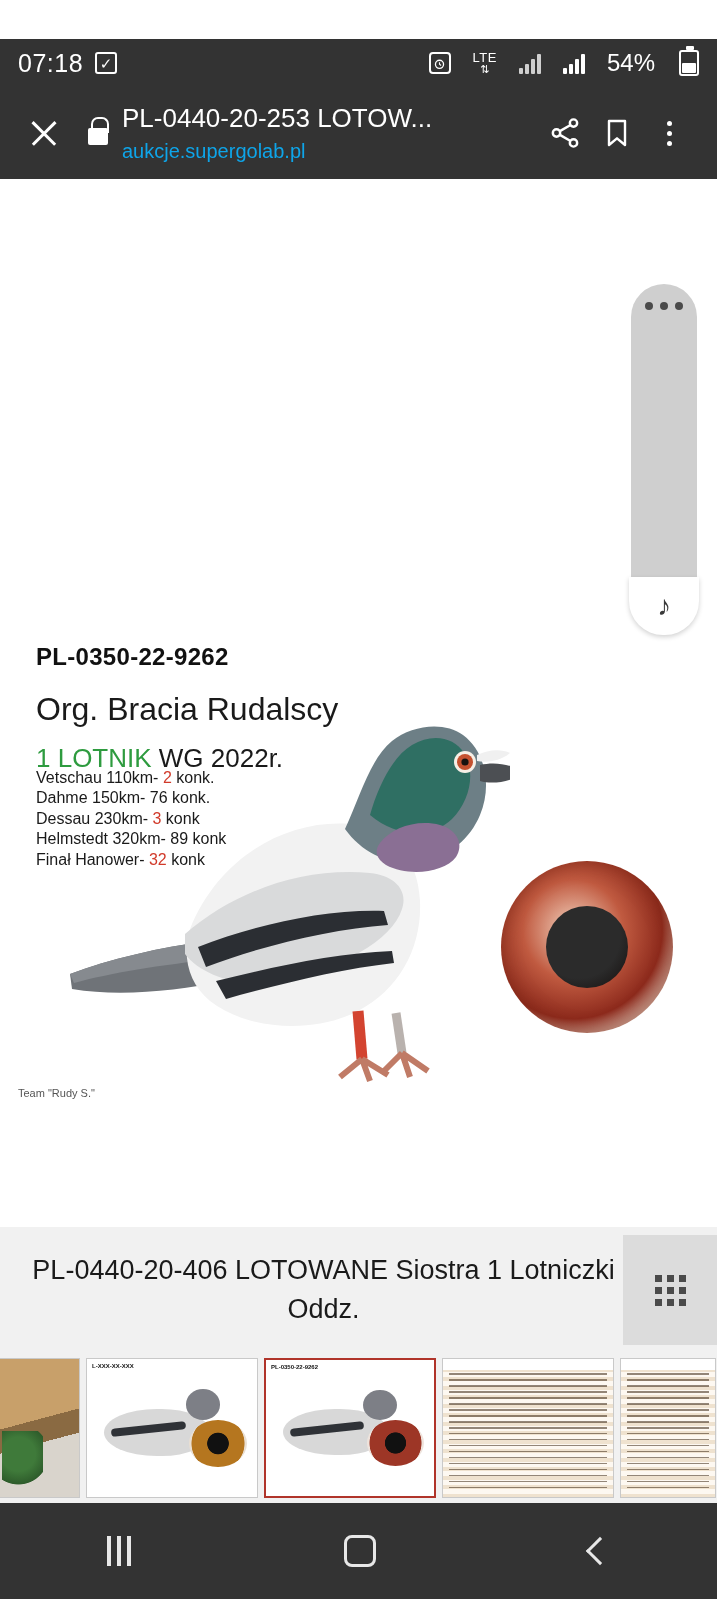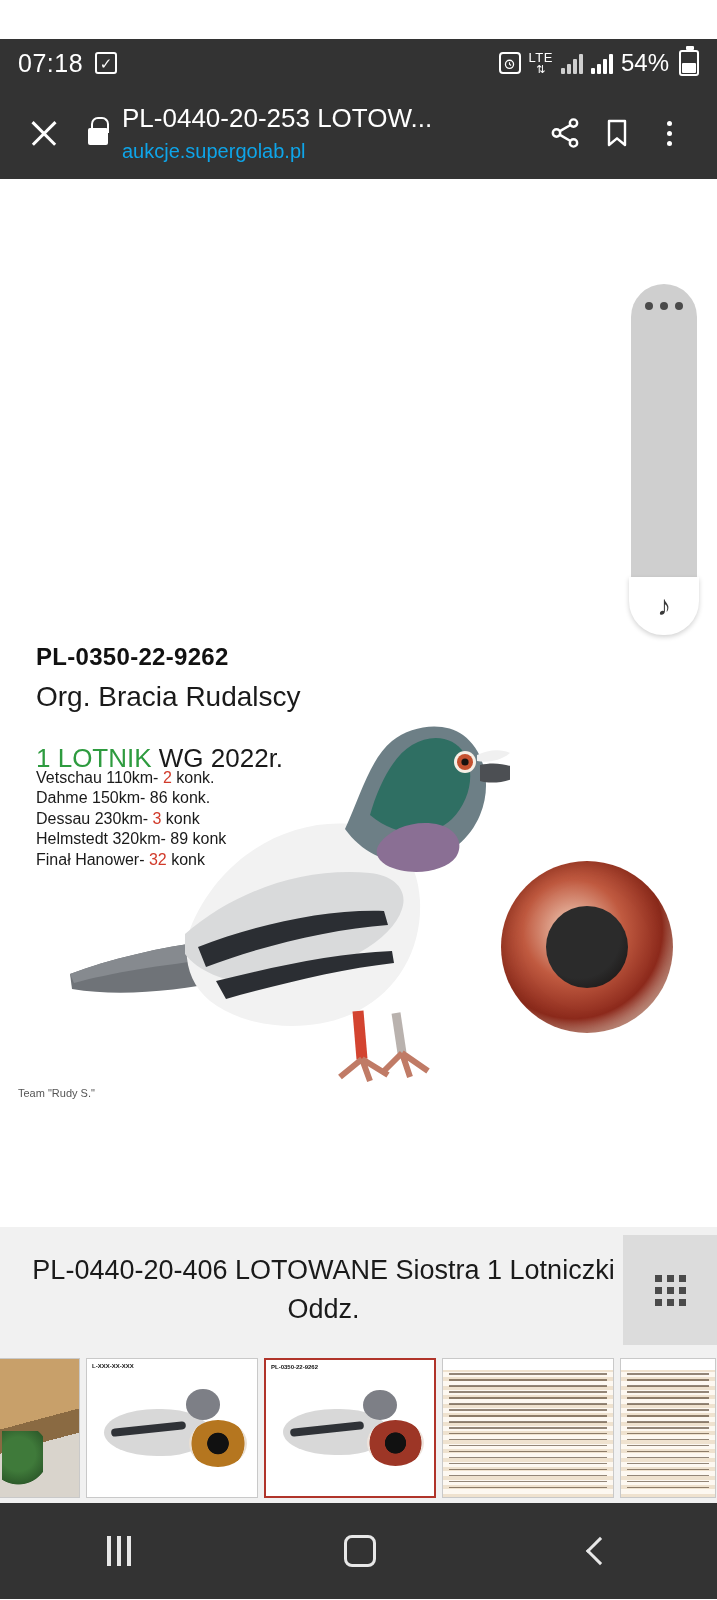--- a/index.html
+++ b/index.html
@@ -24,21 +24,21 @@
     height: 48px;
     background: #333333;
     color: #ffffff;
     display: flex;
     align-items: center;
     padding: 0 18px;
     font-size: 23px;
   }
   .statusbar .clock { font-size: 25px; letter-spacing: 0.5px; }
   .status-left { display: flex; align-items: center; gap: 12px; }
-  .status-right { margin-left: auto; display: flex; align-items: center; gap: 8px; }
+  .status-right { margin-left: auto; display: flex; align-items: center; gap: 22px; }
   .chk-icon {
     width: 22px; height: 22px;
     border: 2px solid #ffffff;
     border-radius: 3px;
     display: flex; align-items: center; justify-content: center;
     font-size: 15px; line-height: 1;
   }
   .alarm-icon {
     width: 22px; height: 22px;
     border: 2px solid #ffffff;
@@ -127,22 +127,22 @@
     position: absolute;
     left: 0; top: 300px;
     width: 717px; height: 650px;
   }
   .ring-no {
     position: absolute; left: 36px; top: 164px;
     font-size: 24px; font-weight: bold; color: #111;
     letter-spacing: 0.3px;
   }
   .org-line {
-    position: absolute; left: 36px; top: 202px;
-    font-size: 28px; color: #1a1a1a;
+    position: absolute; left: 36px; top: 212px;
+    font-size: 32px; color: #1a1a1a;
   }
   .lotnik-line {
     position: absolute; left: 36px; top: 264px;
     font-size: 26px; color: #1a1a1a;
   }
   .lotnik-line .green { color: #2e9b3f; }
   .results { position: absolute; left: 36px; top: 289px; }
   .results div { font-size: 16px; color: #1a1a1a; line-height: 1.28; }
   .results .rd { color: #d13a2a; }
   .team-sig {
@@ -407,21 +407,21 @@
       <div class="eye-photo"></div>
 
       <div class="ring-no">PL-0350-22-9262</div>
       <div class="org-line">Org. Bracia Rudalscy</div>
       <div class="lotnik-line">
         <span class="green">1 LOTNIK</span><span> WG 2022r.</span>
       </div>
 
       <div class="results">
         <div><span>Vetschau 110km- </span><span class="rd">2</span><span> konk.</span></div>
-        <div><span>Dahme 150km- </span><span>86</span><span> konk.</span></div>
+        <div><span>Dahme 150km- </span><span>76</span><span> konk.</span></div>
         <div><span>Dessau 230km- </span><span class="rd">3</span><span> konk</span></div>
         <div><span>Helmstedt 320km- </span><span>89</span><span> konk</span></div>
         <div><span>Finał Hanower- </span><span class="rd">32</span><span> konk</span></div>
       </div>
 
       <div class="team-sig">Team "Rudy S."</div>
 
     </div>
 
     <div class="float-pill">

